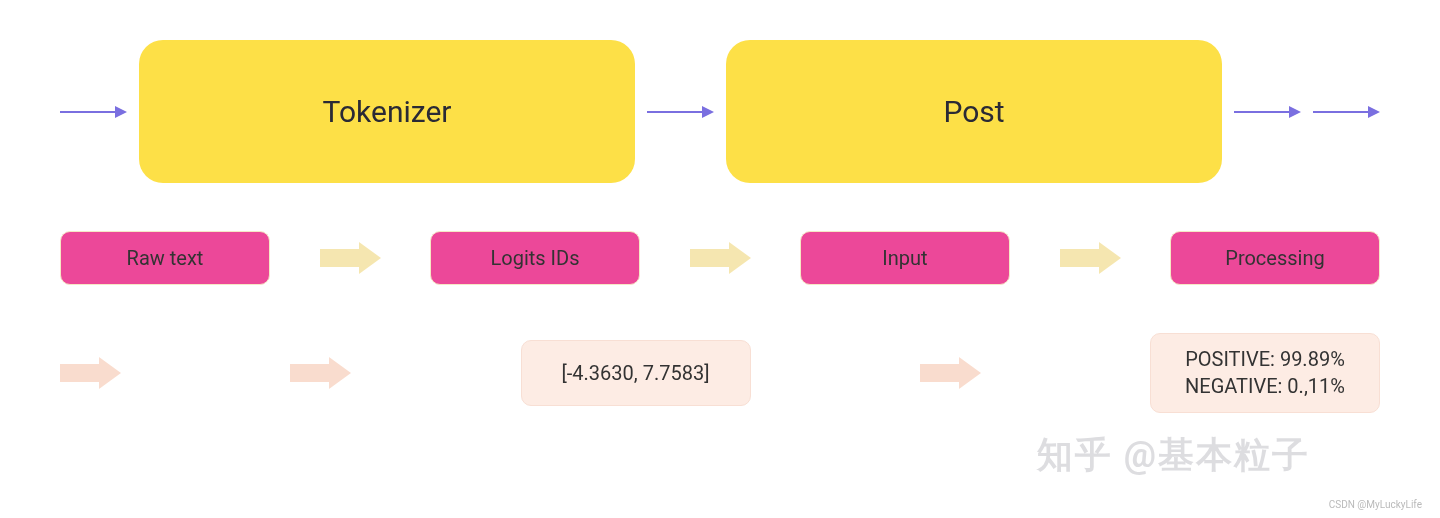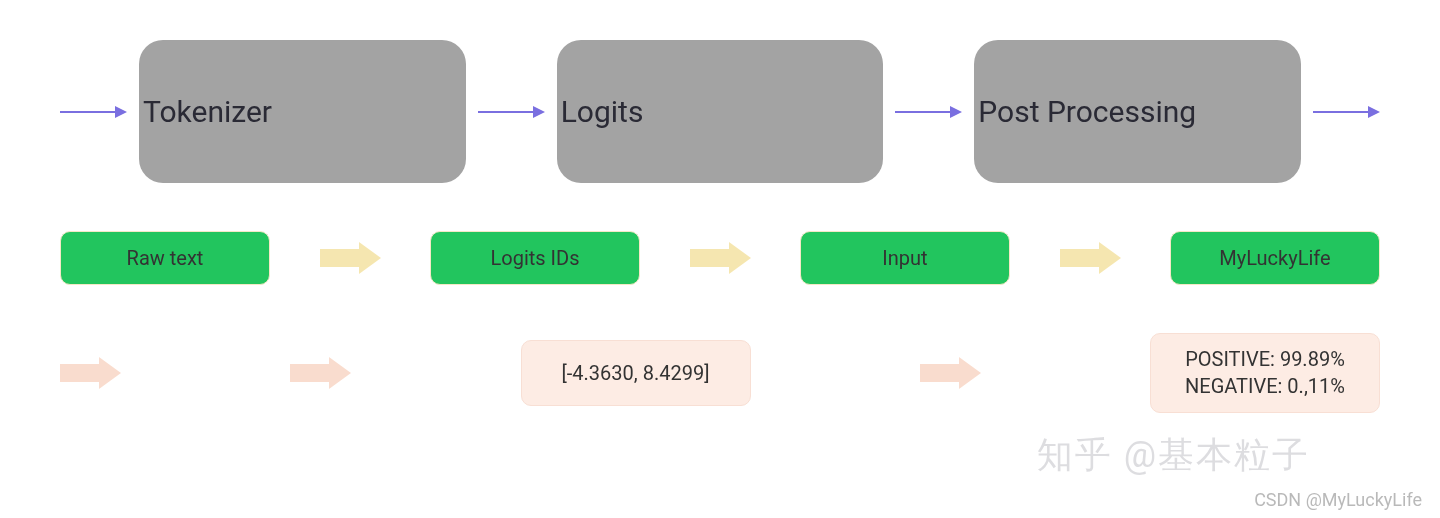--- a/index.html
+++ b/index.html
@@ -19,31 +19,32 @@
     align-items: center;
     justify-content: space-between;
     gap: 12px;
     margin-bottom: 48px;
   }
 
   .row:last-of-type { margin-bottom: 0; }
 
   
   .stage {
-    background: #a3a3a3;
+    background: #fde047;
     border-radius: 24px;
-    padding: 54px 4px;
+    padding: 54px 12px;
+    text-align: center;
     font-size: 30px;
     color: #2a2a35;
     flex: 1;
   }
 
   
   .label-box {
-    background: #22c55e;
+    background: #ec4899;
     border: 1px solid #f5e8c6;
     border-radius: 10px;
     padding: 14px 0;
     text-align: center;
     font-size: 20px;
     color: #333;
     width: 210px;
   }
 
   
@@ -92,53 +93,52 @@
 
   .arrow.yellow, .arrow.peach { opacity: 0.9; }
 
   
   .wm1 {
     position: absolute;
     right: 130px;
     bottom: 38px;
     font-size: 36px;
     color: rgba(120,120,130,0.25);
-    font-weight: 400;
+    font-weight: 700;
     letter-spacing: 2px;
     pointer-events: none;
     text-align: center;
   }
   .wm2 {
     position: absolute;
     right: 18px;
     bottom: 8px;
-    font-size: 18px;
+    font-size: 10px;
     color: rgba(100,100,100,0.45);
     pointer-events: none;
   }
 </style>
 </head>
 <body>
 
 <div class="row">
   <div class="arrow purple">
     <div class="arrow-line"></div>
       <div class="arrow-head"></div>
   </div>
   <div class="stage">Tokenizer</div>
   <div class="arrow purple">
     <div class="arrow-line"></div>
       <div class="arrow-head"></div>
   </div>
-  <div class="stage">Logits</div>
+  <div class="stage">Post</div>
   <div class="arrow purple">
     <div class="arrow-line"></div>
       <div class="arrow-head"></div>
   </div>
-  <div class="stage">Post Processing</div>
   <div class="arrow purple">
     <div class="arrow-line"></div>
       <div class="arrow-head"></div>
   </div>
 </div>
 
 <div class="row">
   <div class="label-box">Raw text</div>
   <div class="arrow yellow">
     <div class="arrow-line"></div>
@@ -147,33 +147,33 @@
   <div class="label-box">Logits IDs</div>
   <div class="arrow yellow">
     <div class="arrow-line"></div>
       <div class="arrow-head"></div>
   </div>
   <div class="label-box">Input</div>
   <div class="arrow yellow">
     <div class="arrow-line"></div>
       <div class="arrow-head"></div>
   </div>
-  <div class="label-box">MyLuckyLife</div>
+  <div class="label-box">Processing</div>
 </div>
 
 <div class="row">
   <div class="arrow peach">
     <div class="arrow-line"></div>
       <div class="arrow-head"></div>
   </div>
   <div class="arrow peach">
     <div class="arrow-line"></div>
       <div class="arrow-head"></div>
   </div>
-  <div class="example-box">[-4.3630, 8.4299]</div>
+  <div class="example-box">[-4.3630, 7.7583]</div>
   <div class="arrow peach">
     <div class="arrow-line"></div>
       <div class="arrow-head"></div>
   </div>
   <div class="example-box">POSITIVE: 99.89%<br>NEGATIVE: 0.,11%</div>
 </div>
 
 <div class="wm1">知乎 @基本粒子</div>
 <div class="wm2">CSDN @MyLuckyLife</div>
 

